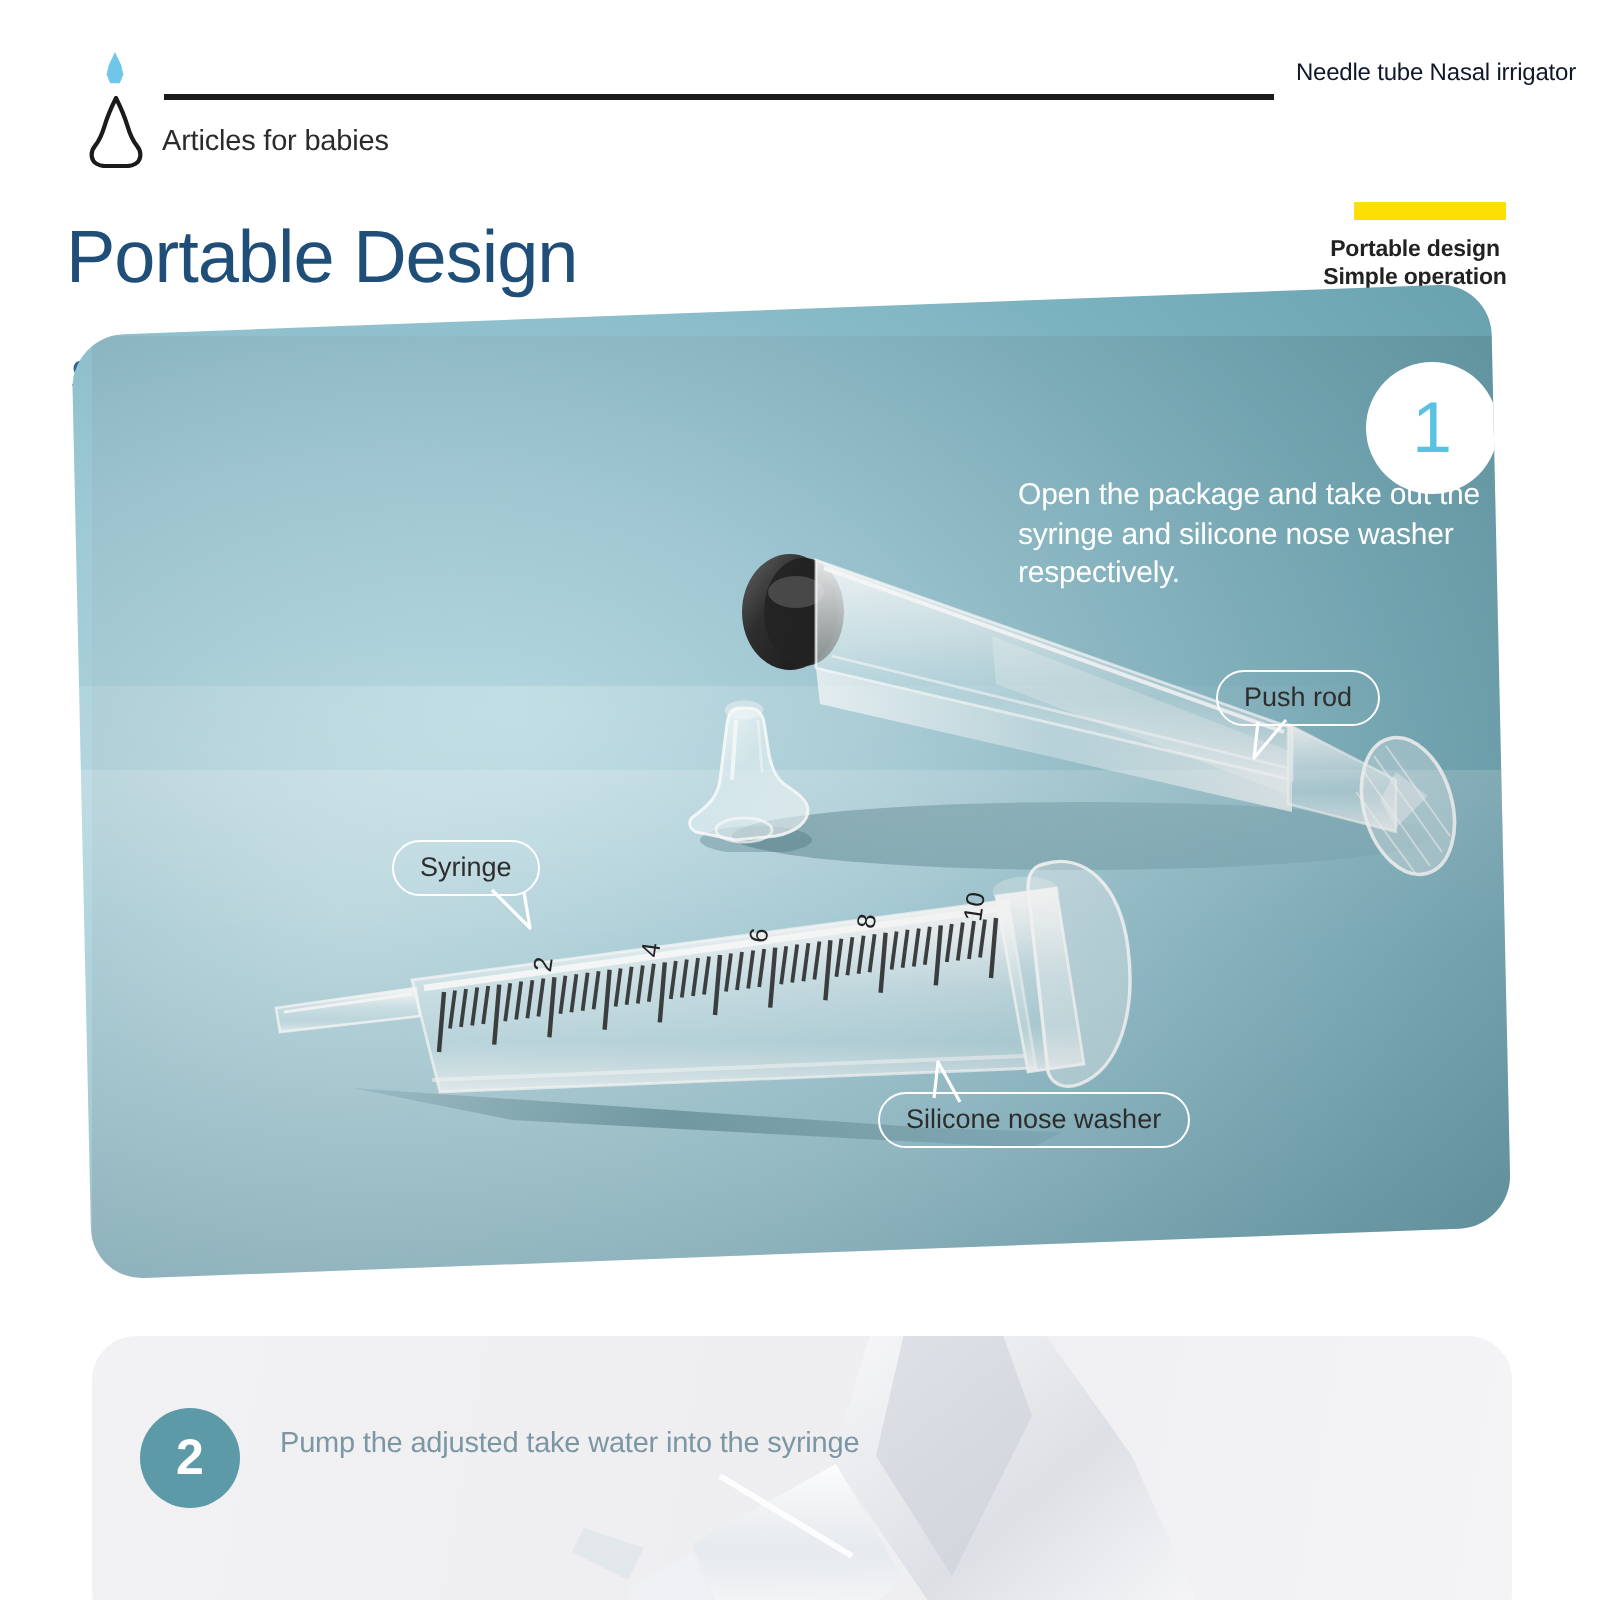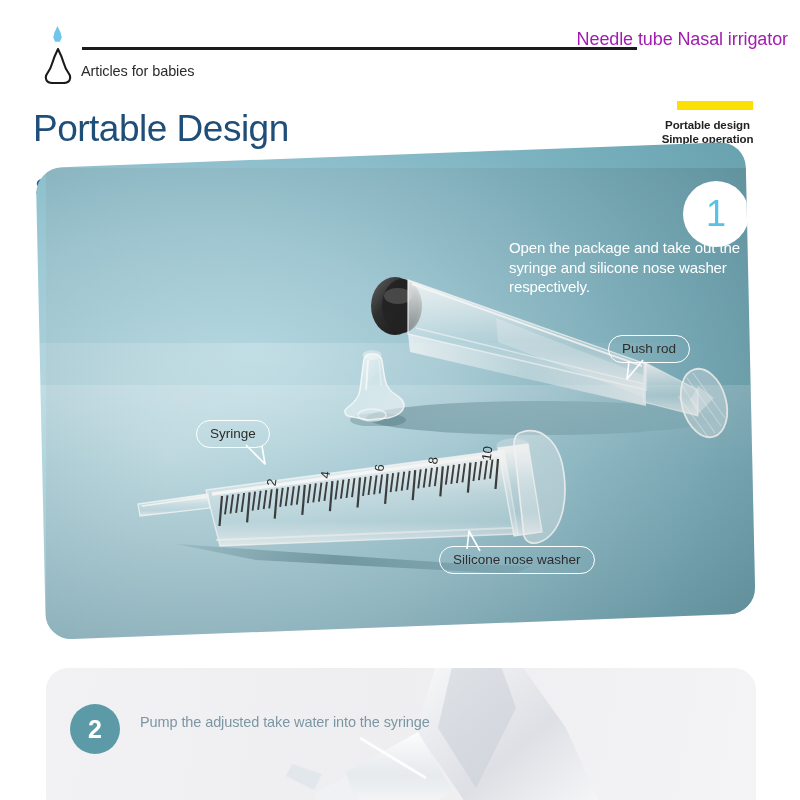--- a/index.html
+++ b/index.html
@@ -27,21 +27,21 @@
   #brand-divider {
     position:absolute; left:82px; top:47px; width:555px; height:2.5px;
     background:#1b1b1b;
   }
   #brand-label {
     position:absolute; left:81px; top:63px;
     font-size:14.5px; color:#2b2b2b; letter-spacing:-0.1px;
   }
   #product-kicker {
     position:absolute; right:12px; top:29px;
-    font-size:18px; color:#a21caf; letter-spacing:-0.1px;text-align:center;
+    font-size:12px; color:#0f172a; letter-spacing:-0.1px;text-align:center;
   }
 
   
   #title-main {
     position:absolute; left:33px; top:108px;
     font-size:37px; color:#1f4e79; font-weight:400; letter-spacing:-0.5px;
   }
   #title-sub {
     position:absolute; left:35px; top:175px;
     font-size:23px; color:#2b6198; font-weight:400; letter-spacing:-0.2px;

